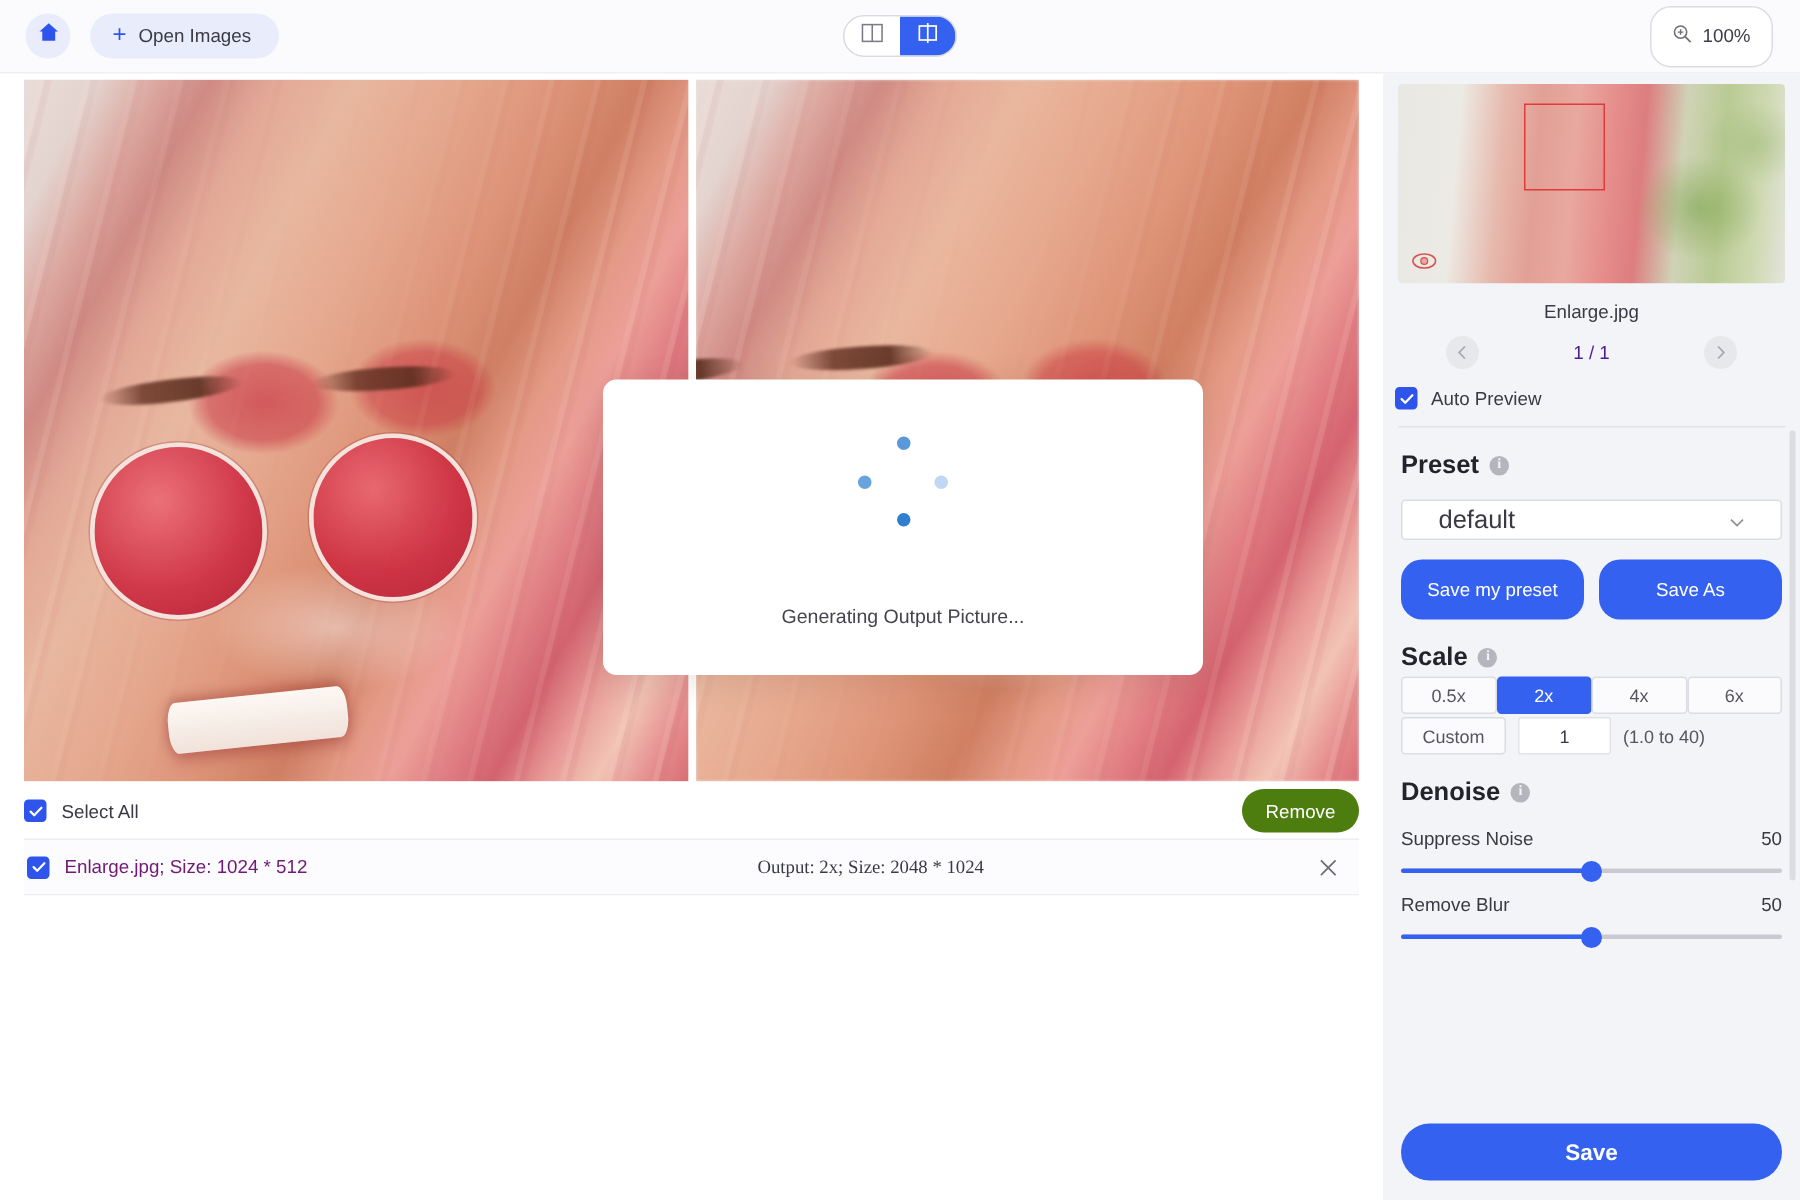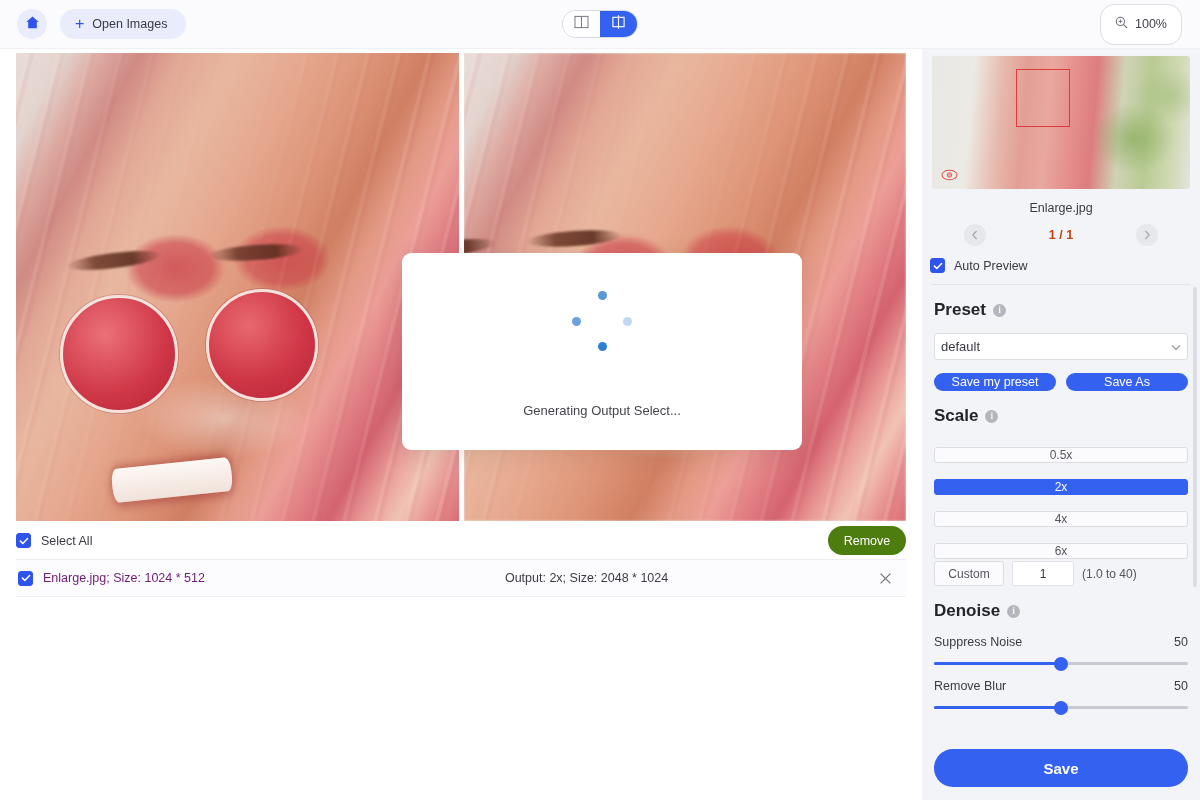--- a/index.html
+++ b/index.html
@@ -221,21 +221,21 @@
   }
 
   .file-row {
     height: 38px; display: flex; align-items: center;
     border-top: 1px solid #eeeef2;
     border-bottom: 1px solid #eeeef2;
     background: #fcfcfe;
     padding: 0 2px;
   }
   .file-name { margin-left: 10px; font-size: 12.5px; color: #701a75; }
-  .file-out  { margin-left: 300px; font-size: 12.5px; color: #3a3a44; }
+  .file-out  { margin-left: 300px; font-size: 12.5px; color: #3a3a44; font-family: Liberation Serif, serif; }
   .file-x { margin-left: auto; margin-right: 12px; color: #6e6e78; display: flex; }
 
   .filler { flex: 1; background: #ffffff; }
 
   
   .sidebar {
     width: 278px; min-width: 278px;
     background: #f3f4f7;
     display: flex; flex-direction: column;
     position: relative;
@@ -268,21 +268,21 @@
   .pager {
     display: flex; align-items: center; justify-content: center;
     margin-top: 9px; gap: 0;
   }
   .pager .arrow {
     width: 22px; height: 22px; border-radius: 50%;
     background: #e7e8ec; color: #a6a7af;
     display: flex; align-items: center; justify-content: center;
   }
   .pager .count {
-    font-size: 12.5px; font-weight: bold; color: #c2410c;
+    font-size: 12.5px; font-weight: normal; color: #4c1d95;
     width: 150px; text-align: center;
   }
   .autopreview {
     display: flex; align-items: center;
     margin: 12px 0 0 8px;
   }
   .autopreview .lbl { margin-left: 9px; font-size: 12.5px; color: #3a3a44; }
 
   .divider { height: 1px; background: #e2e3e8; margin: 11px 10px 0 10px; }
 
@@ -295,32 +295,32 @@
   .info-i {
     width: 13px; height: 13px; border-radius: 50%;
     background: #b4b5bd; color: #f3f4f7;
     font-size: 9.5px; font-weight: bold;
     display: flex; align-items: center; justify-content: center;
     font-family: "Liberation Serif", serif;
   }
   .select-box {
     margin-top: 13px; height: 27px;
     background: #fff; border: 1px solid #dcdde3; border-radius: 3px;
-    display: flex; align-items: center; padding: 0 6px;
-    font-size: 13px; color: #3a3a44;
+    display: flex; align-items: center; padding: 0 24px;
+    font-size: 17px; color: #3a3a44;
   }
   .select-box .caret { margin-left: auto; color: #8d8e97; }
   .preset-btns { display: flex; gap: 10px; margin-top: 13px; }
   .pbtn {
-    flex: 1; height: 18px; border-radius: 14px;
+    flex: 1; height: 40px; border-radius: 14px;
     background: #3461f0; color: #fff; font-size: 12.5px;
     display: flex; align-items: center; justify-content: center;
   }
 
-  .scale-row { display: flex; gap: 16px; margin-top: 21px; flex-direction: column; }
+  .scale-row { display: flex; gap: 0; margin-top: 3px; }
   .sbtn {
     flex: 1; height: 25px; border-radius: 3px;
     border: 1px solid #dcdde3; background: #fbfbfd;
     font-size: 12px; color: #55555f;
     display: flex; align-items: center; justify-content: center;
   }
   .sbtn.active { background: #3461f0; border-color: #3461f0; color: #fff; }
   .custom-row { display: flex; align-items: center; gap: 8px; margin-top: 2px; }
   .custom-btn {
     width: 70px; height: 25px; border-radius: 3px;
@@ -441,21 +441,21 @@
           <div class="glass g2"></div>
         </div>
 
         <div class="loading-card">
           <div class="spinner">
             <i></i>
               <i></i>
               <i></i>
               <i></i>
           </div>
-          <div class="loading-text">Generating Output Select...</div>
+          <div class="loading-text">Generating Output Picture...</div>
         </div>
       </div>
 
       <div class="selectall-row">
         <div class="chk">
           <svg width="10" height="10" viewBox="0 0 10 10">
               <path d="M1.4 5.1 L3.8 7.5 L8.6 2.5" fill="none" stroke="#fff" stroke-width="1.5" stroke-linecap="round" stroke-linejoin="round"></path>
             </svg>
         </div>
         <div class="selectall-label">Select All</div>

